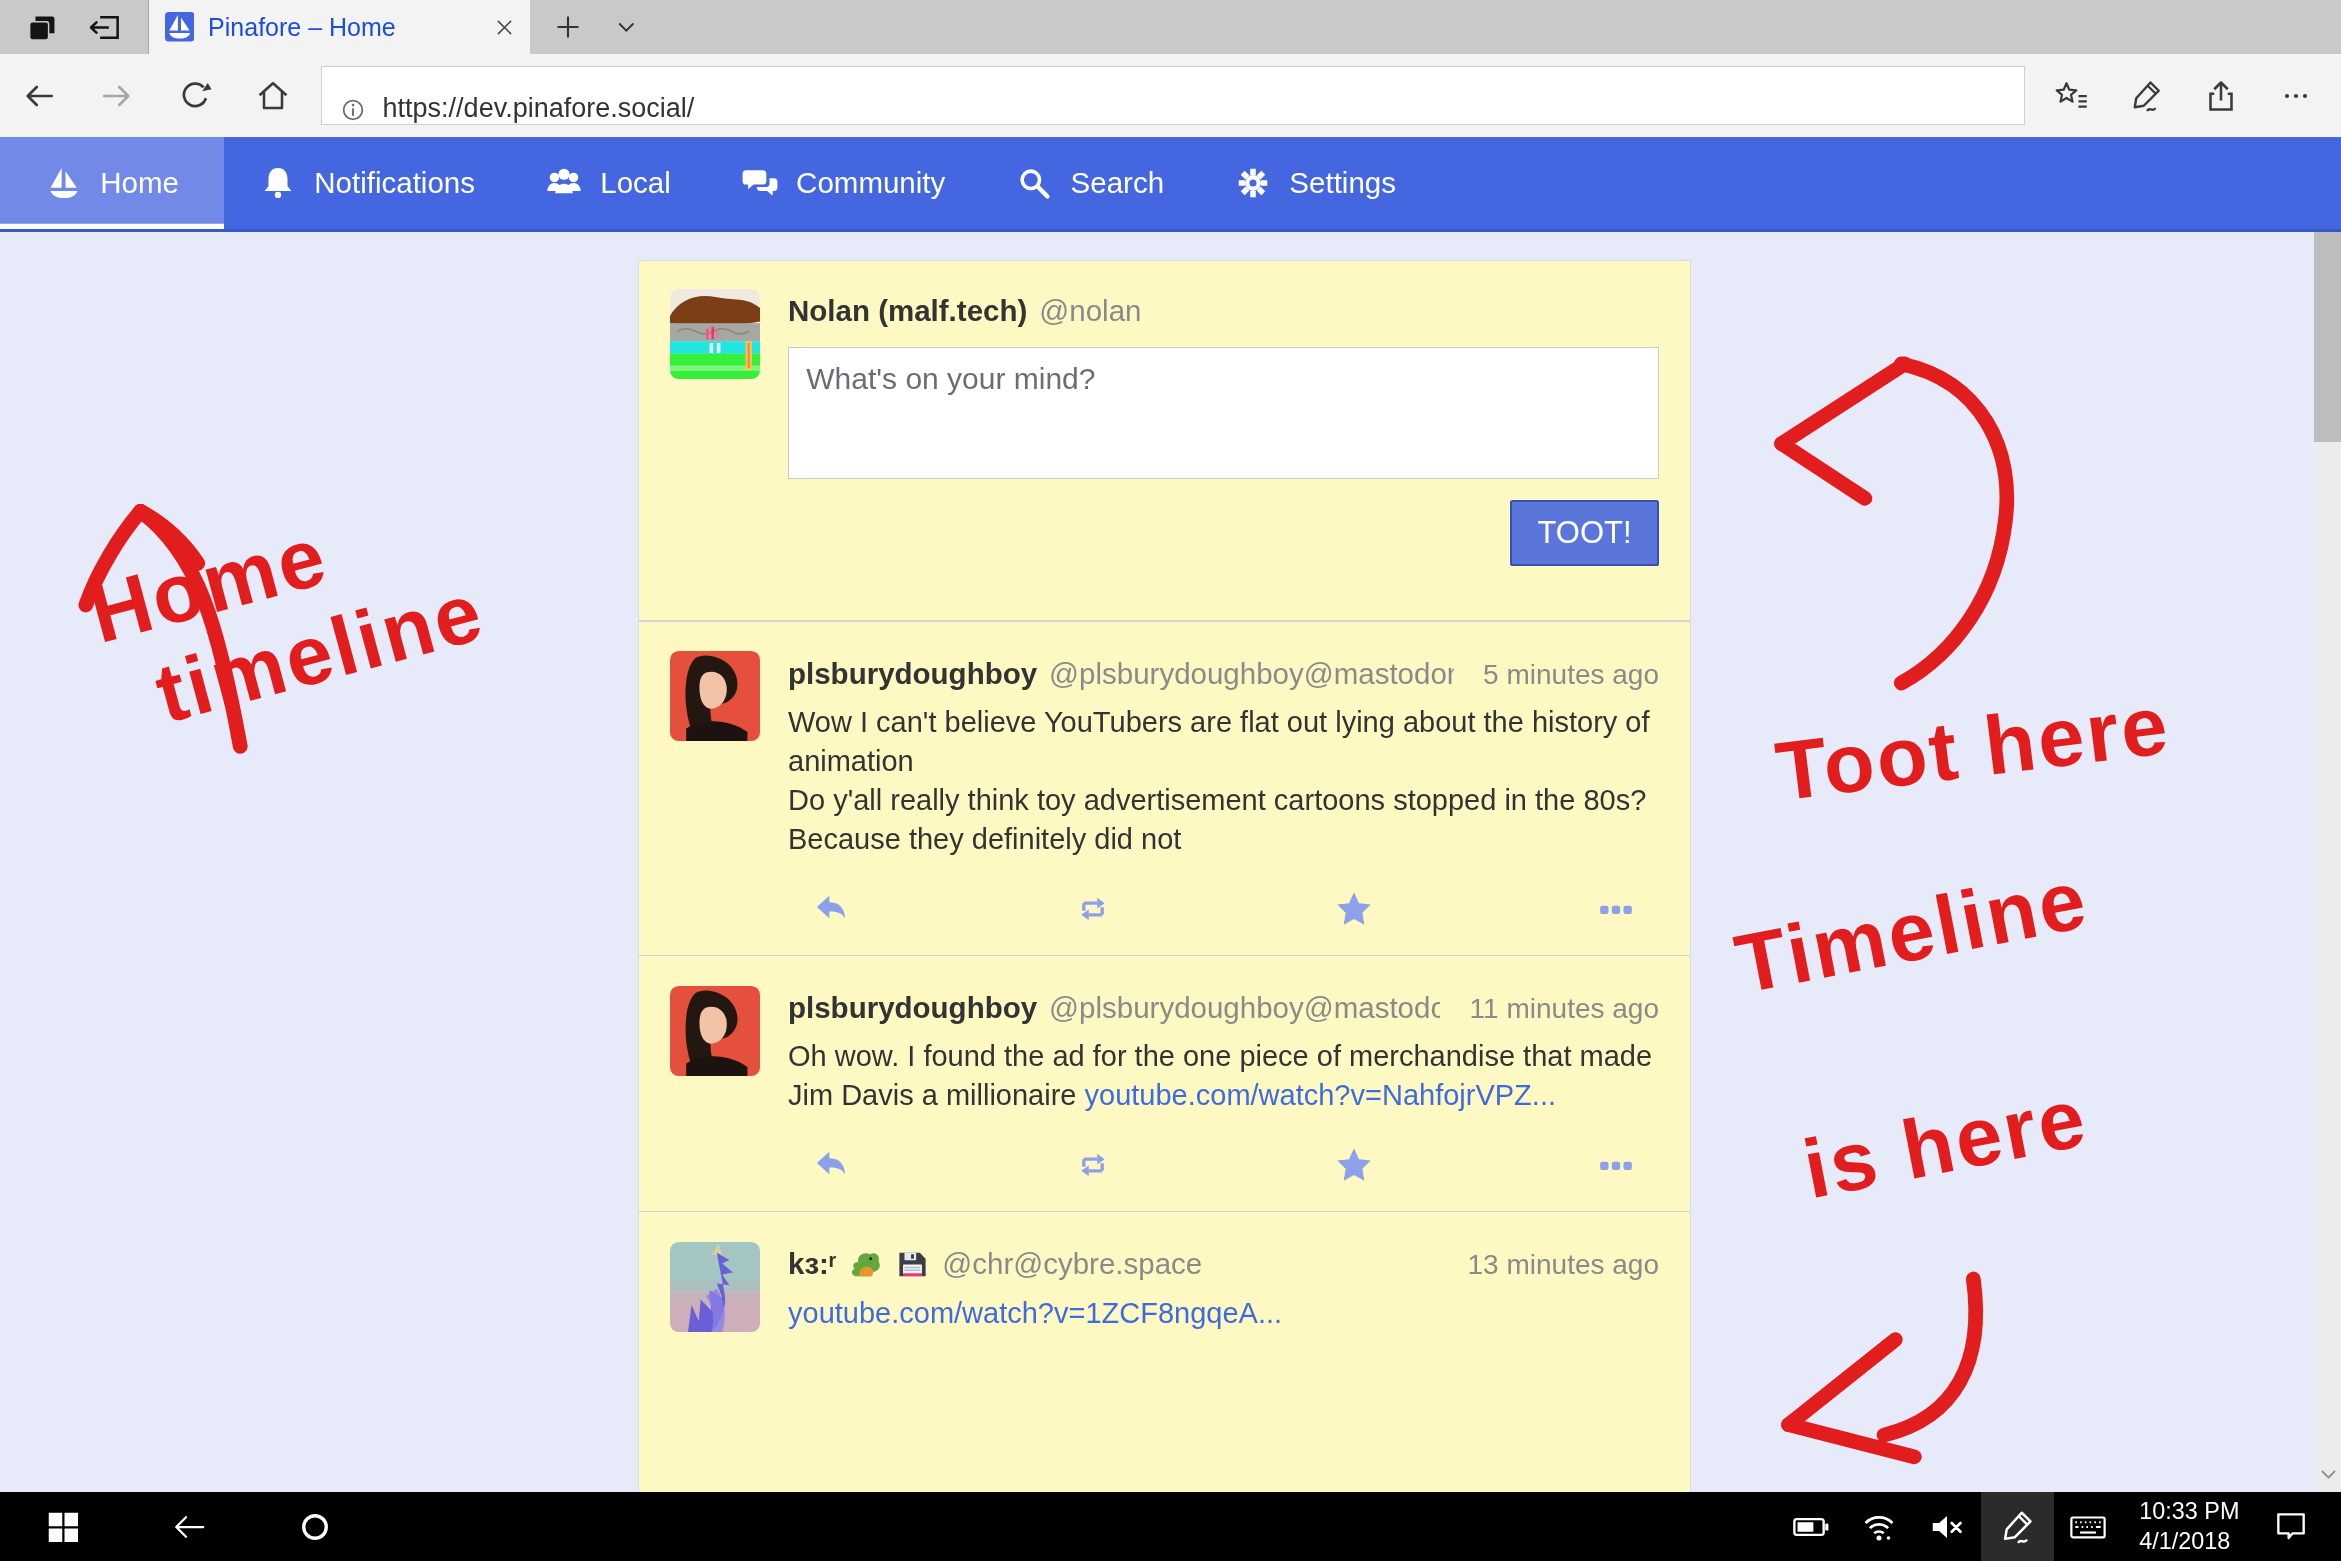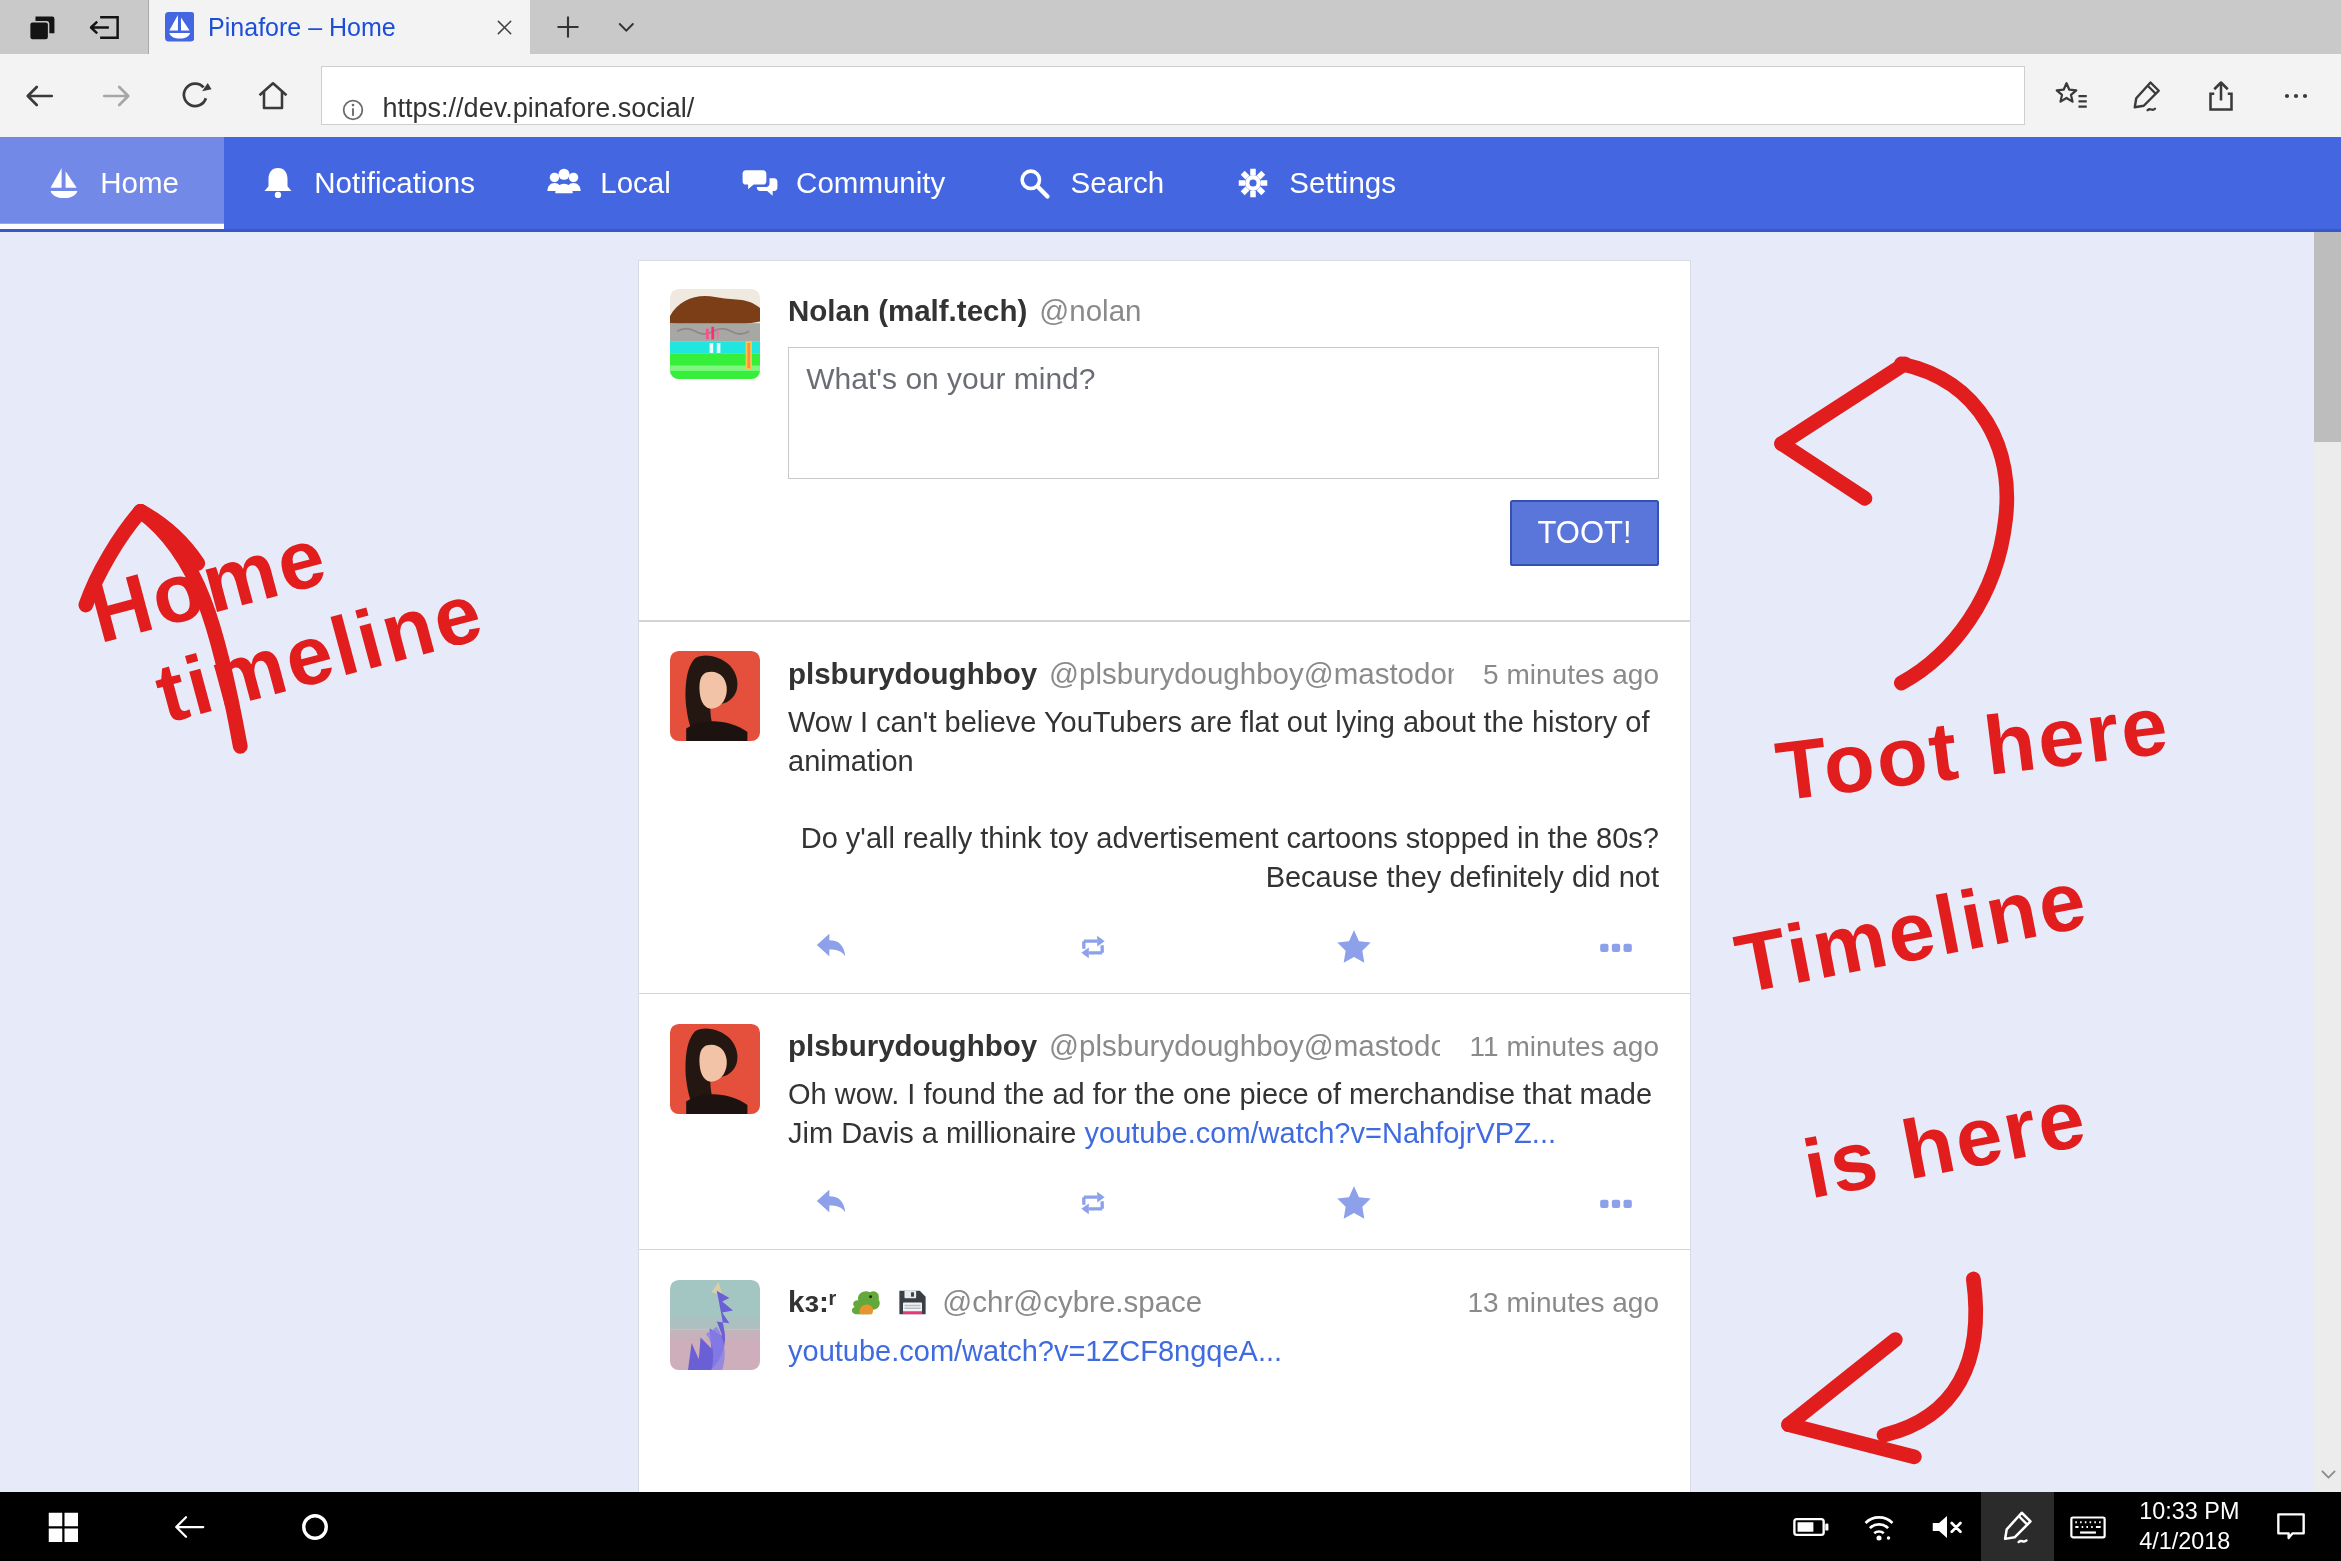--- a/index.html
+++ b/index.html
@@ -33,42 +33,42 @@
   .tb-right .tb-btn{width:75px;}
 
   
   .navbar{position:absolute;top:137px;left:0;right:0;height:95px;background:#4467e1;display:flex;align-items:stretch;border-bottom:3.5px solid #3a57c6;box-sizing:border-box;}
   .nav-item{display:flex;align-items:center;gap:17.3px;padding:0 35px;color:#fff;font-size:29.5px;}
   .nav-item svg{width:38px;height:38px;color:#fff;}
   .nav-item.active{background:#7289e7;box-shadow:inset 0 -8.7px 0 -3.5px #fff;padding:0 45px;}
 
   
   .content{position:absolute;top:232px;left:0;right:0;bottom:69px;background:#e7ebf9;overflow:hidden;}
-  .card{position:absolute;left:638px;top:28px;width:1053px;bottom:-17.3px;background:#ffffff;border:0.9px solid #d8dbe4;box-sizing:border-box;padding:0 31px;overflow:hidden;}
+  .card{position:absolute;left:638px;top:28px;width:1053px;bottom:-17.3px;background:#fef9c3;border:0.9px solid #d8dbe4;box-sizing:border-box;padding:0 31px;overflow:hidden;}
   .avatar{width:90px;height:90px;border-radius:8.7px;overflow:hidden;flex:none;}
   .avatar svg{width:90px;height:90px;}
   .compose{display:flex;gap:28px;padding:28px 0 54px;}
   .c-col{flex:1;min-width:0;display:flex;flex-direction:column;}
   .name-row{display:flex;align-items:baseline;gap:12px;font-size:29.5px;margin-top:5.2px;min-width:0;}
   .dname{font-weight:bold;color:#333;white-space:nowrap;}
   .handle{color:#8a8a8a;white-space:nowrap;overflow:hidden;text-overflow:clip;}
   .time{margin-left:auto;color:#8a8a8a;font-size:28px;white-space:nowrap;padding-left:17.3px;}
   .compose-box{margin-top:19px;width:100%;height:132px;border:0.9px solid #c9c9c9;background:#fff;font-family:inherit;font-size:30px;padding:14px 17.3px;color:#333;resize:none;box-sizing:border-box;}
   .compose-box::placeholder{color:#6a6d73;opacity:1;}
   .c-icons{display:flex;align-items:center;gap:40px;margin-top:22.6px;}
   .c-icons svg{width:42px;height:42px;color:#8da0ea;}
   .count{margin-left:auto;color:#4466e4;font-size:32px;}
   .c-toot{display:flex;justify-content:flex-end;margin-top:21px;}
   .toot-btn{width:149px;height:66px;background:#5b76da;border:2.6px solid #3350b2;border-radius:2.6px;color:#fff;font-size:31px;font-family:inherit;}
   .sep{height:1.7px;background:#d4d4d4;margin:0 -31px;}
   .post{display:flex;gap:28px;padding:29.5px 0 26px;}
   .p-col{flex:1;min-width:0;}
   .p-body{font-size:29px;color:#333;line-height:1.35;margin-top:12px;}
   .p-body p{margin:0;}
-  .p-body p + p{margin-top:38px;text-align:right;}
+  .p-body p + p{}
   .link{color:#3f6ae0;text-decoration:none;}
   .p-actions{display:flex;justify-content:space-between;align-items:center;margin-top:29.5px;padding:0 22.6px;}
   .p-actions svg{width:40px;height:40px;color:#8da0ea;}
   .name-emoji{width:35px;height:35px;align-self:center;}
   .name-emoji svg{width:35px;height:35px;}
 
   
   .scroll{position:absolute;top:0;right:0;bottom:0;width:28px;background:#ececec;}
   .scroll-thumb{position:absolute;top:0;left:0;width:28px;height:210px;background:#bdbdbd;}
   .scroll-chev{position:absolute;bottom:7px;left:3.5px;width:21px;height:21px;color:#888;}

